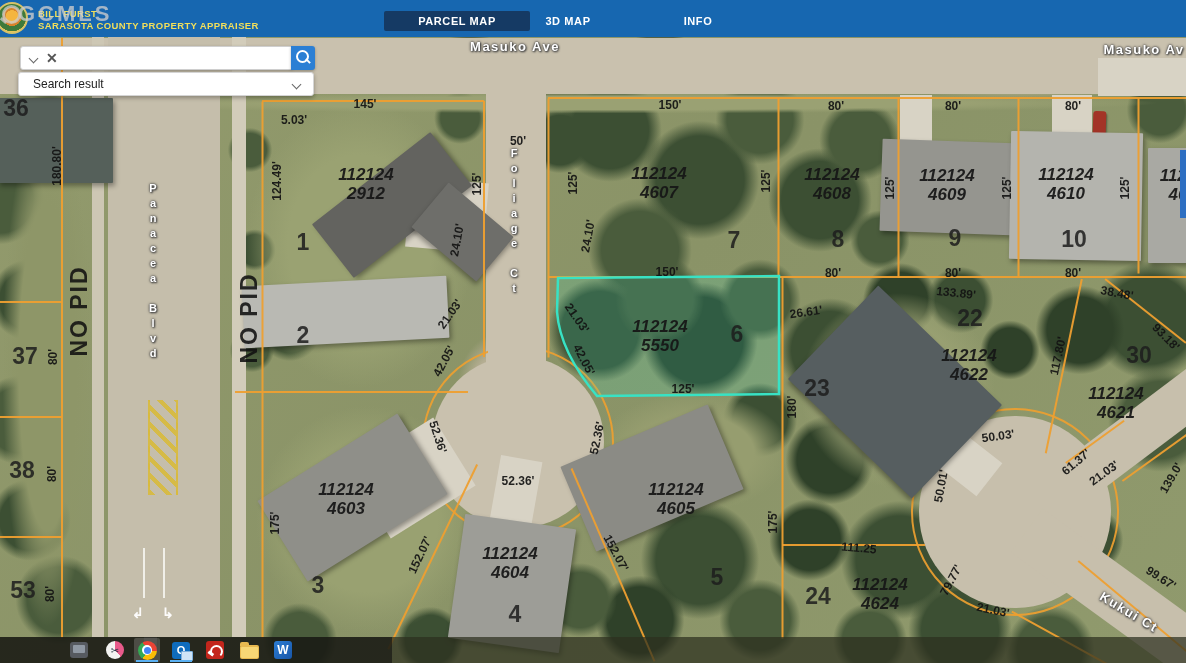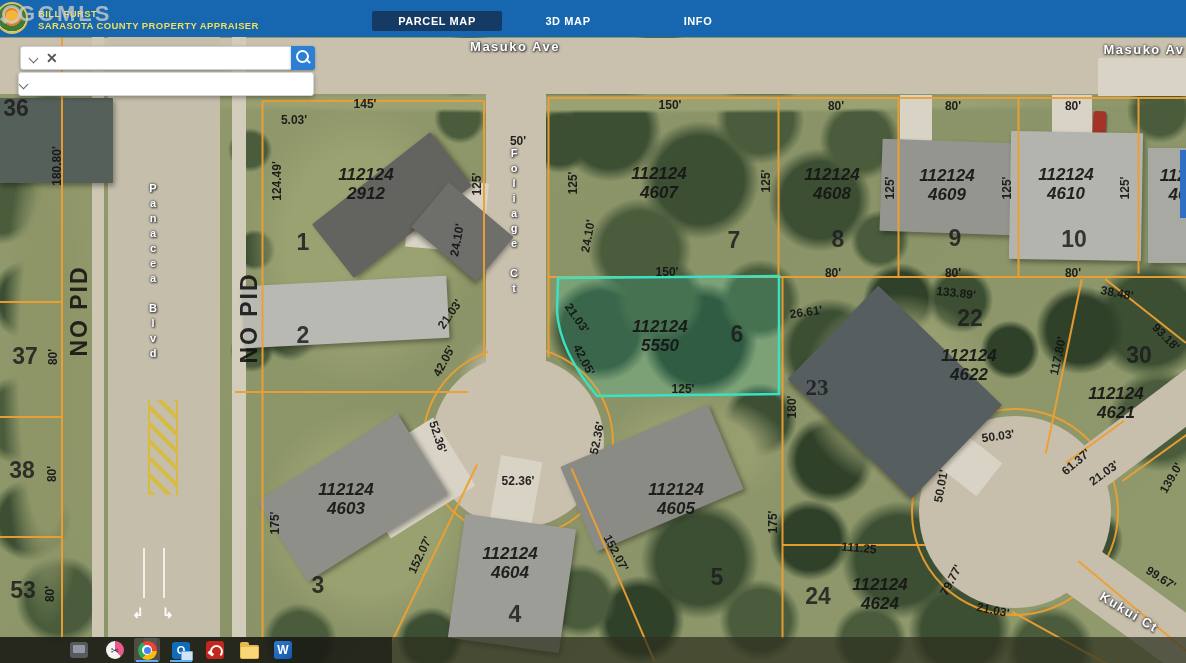--- a/index.html
+++ b/index.html
@@ -61,21 +61,21 @@
   #wm-handle{position:absolute;left:0px;top:19px;width:7px;height:3px;background:rgba(205,205,205,.75);transform:rotate(40deg);z-index:45;pointer-events:none;}
 </style>
 </head>
 <body>
 
 <div id="header">
   <div id="logo"></div>
   <div class="hdr-line" style="top:8px;">BILL FURST</div>
   <div class="hdr-line" style="top:20px;">SARASOTA COUNTY PROPERTY APPRAISER</div>
   <div id="tabs">
-      <div class="tab active" style="left: 372px; width: 130px;">PARCEL MAP</div>
+      <div class="tab active" style="left: 384px; width: 146px;">PARCEL MAP</div>
       <div class="tab" style="left: 503px; width: 130px;">3D MAP</div>
       <div class="tab" style="left: 633px; width: 130px;">INFO</div>
     </div>
 </div>
 
 <div id="map">
     <div class="patch" style="left: 850px; top: 11px; width: 336px; height: 52px; z-index: 1; background: radial-gradient(closest-side, rgb(179, 173, 140) 60%, rgba(0, 0, 0, 0) 95%);"></div>
     <div class="patch" style="left: 240px; top: 58px; width: 240px; height: 300px; z-index: 1; background: radial-gradient(closest-side, rgb(154, 162, 114) 60%, rgba(0, 0, 0, 0) 95%);"></div>
     <div class="patch" style="left: 0px; top: 58px; width: 95px; height: 545px; z-index: 1; background: radial-gradient(closest-side, rgb(142, 150, 104) 60%, rgba(0, 0, 0, 0) 95%);"></div>
     <div class="patch" style="left: 250px; top: 363px; width: 235px; height: 240px; z-index: 1; background: radial-gradient(closest-side, rgb(153, 161, 113) 60%, rgba(0, 0, 0, 0) 95%);"></div>
@@ -268,21 +268,21 @@
     <div class="lbl-map lotnum" style="left: 318px; top: 548px; z-index: 8; transform: translate(-50%, -50%);">3</div>
     <div class="lbl-map lotnum" style="left: 515px; top: 577px; z-index: 8; transform: translate(-50%, -50%);">4</div>
     <div class="lbl-map lotnum" style="left: 717px; top: 540px; z-index: 8; transform: translate(-50%, -50%);">5</div>
     <div class="lbl-map lotnum" style="left: 737px; top: 297px; z-index: 8; transform: translate(-50%, -50%);">6</div>
     <div class="lbl-map lotnum" style="left: 734px; top: 203px; z-index: 8; transform: translate(-50%, -50%);">7</div>
     <div class="lbl-map lotnum" style="left: 838px; top: 202px; z-index: 8; transform: translate(-50%, -50%);">8</div>
     <div class="lbl-map lotnum" style="left: 955px; top: 201px; z-index: 8; transform: translate(-50%, -50%);">9</div>
     <div class="lbl-map lotnum" style="left: 1074px; top: 202px; z-index: 8; transform: translate(-50%, -50%);">10</div>
     <div class="lbl-map lotnum" style="left: 1139px; top: 318px; z-index: 8; transform: translate(-50%, -50%);">30</div>
     <div class="lbl-map lotnum" style="left: 970px; top: 281px; z-index: 8; transform: translate(-50%, -50%);">22</div>
-    <div class="lbl-map lotnum" style="left: 817px; top: 351px; z-index: 8; transform: translate(-50%, -50%); font-family: Liberation Serif, serif;">23</div>
+    <div class="lbl-map lotnum" style="left: 817px; top: 351px; z-index: 8; transform: translate(-50%, -50%);">23</div>
     <div class="lbl-map lotnum" style="left: 818px; top: 559px; z-index: 8; transform: translate(-50%, -50%);">24</div>
     <div class="lbl-map lotnum" style="left: 16px; top: 71px; z-index: 8; transform: translate(-50%, -50%);">36</div>
     <div class="lbl-map lotnum" style="left: 25px; top: 319px; z-index: 8; transform: translate(-50%, -50%);">37</div>
     <div class="lbl-map lotnum" style="left: 22px; top: 433px; z-index: 8; transform: translate(-50%, -50%);">38</div>
     <div class="lbl-map lotnum" style="left: 23px; top: 553px; z-index: 8; transform: translate(-50%, -50%);">53</div>
     <div class="lbl-map dim" style="left: 365px; top: 67px; z-index: 8; transform: translate(-50%, -50%);">145'</div>
     <div class="lbl-map dim" style="left: 294px; top: 83px; z-index: 8; transform: translate(-50%, -50%);">5.03'</div>
     <div class="lbl-map dim" style="left: 518px; top: 104px; z-index: 8; transform: translate(-50%, -50%);">50'</div>
     <div class="lbl-map dim" style="left: 670px; top: 68px; z-index: 8; transform: translate(-50%, -50%);">150'</div>
     <div class="lbl-map dim" style="left: 836px; top: 69px; z-index: 8; transform: translate(-50%, -50%);">80'</div>
@@ -337,20 +337,21 @@
 
 <div id="searchbar">
   <span class="chev" style="margin-left:8px;"></span>
   <span id="search-clear">✕</span>
 </div>
 <div id="search-btn">
   <span class="lens"></span>
   <span class="hdl"></span>
 </div>
 <div id="result-box">
+  <span class="lbl">Search result</span>
   <span class="chev" style="margin-right:12px;"></span>
 </div>
 
 <div id="taskbar">
   <div id="taskbar-dark"></div>
   <div id="tb-icons">
       <div class="tb-slot" style="left: 66px;">
         <div style="width:18px;height:16px;background:#565a60;border-radius:3px;position:relative">
           <div style="position:absolute;left:3px;top:3px;width:12px;height:8px;background:#8f98a3;border-radius:1px"></div>
         </div>

